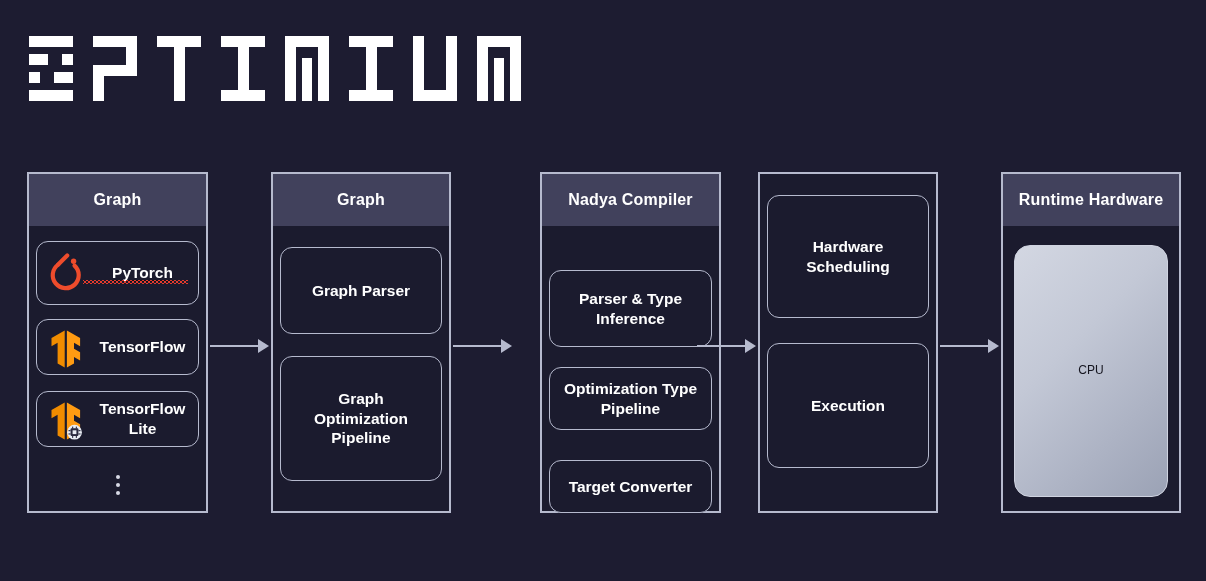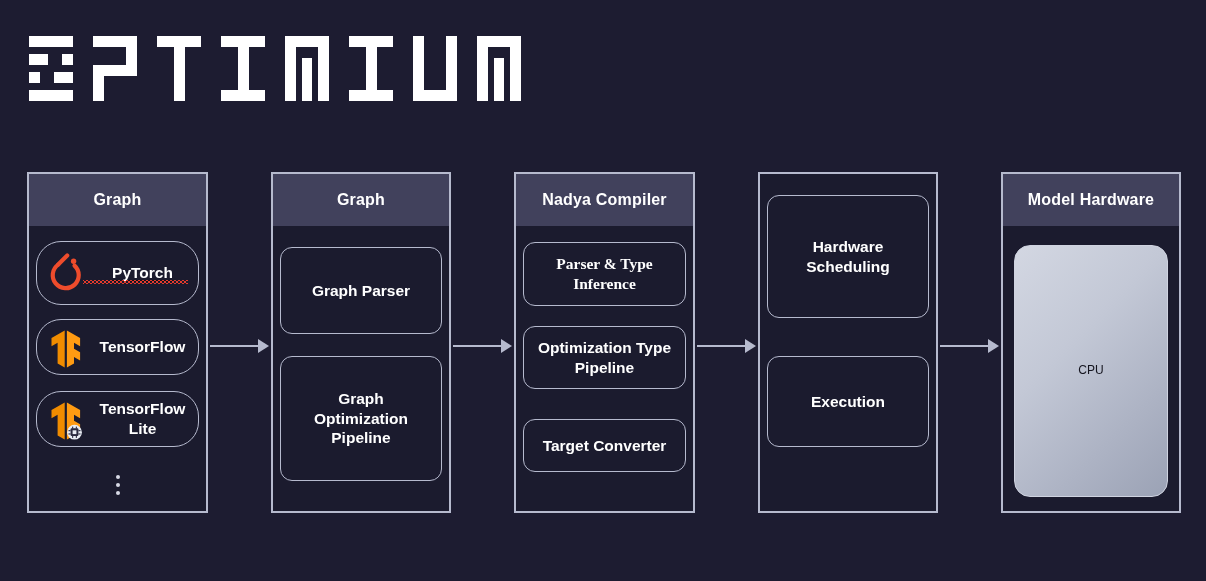--- a/index.html
+++ b/index.html
@@ -95,21 +95,20 @@
     text-align: center;
     position: relative;
   }
   .card-label { white-space: pre-line; }
 
   
   .card.with-logo {
     justify-content: flex-start;
     gap: 6px;
     padding: 0 8px 0 6px;
-    border-radius: 25px;
   }
   .logo-slot {
     width: 46px;
     height: 46px;
     flex: 0 0 46px;
     position: relative;
   }
   .with-logo .card-label {
     flex: 1 1 auto;
     text-align: center;
@@ -322,24 +321,24 @@
 Pipeline</span>
       </div>
     </div>
   </section>
 
   <div class="arrow" style="left:453px;top:168px;width:59px;">
     <span class="shaft"></span>
       <span class="head"></span>
   </div>
 
-  <section class="stage" style="left:514px;width:181px;">
+  <section class="stage" style="left:540px;width:181px;gap:12px;">
     <header class="stage-header">Nadya Compiler</header>
     <div class="stage-body">
-      <div class="card" style="height:64px;margin-top:2px;font-family:Liberation Serif, serif;">
+      <div class="card" style="height:77px;margin-top:18px;">
         <span class="card-label">Parser &amp; Type
 Inference</span>
       </div>
       <div class="card" style="height:63px;margin-top:20px;">
         <span class="card-label">Optimization Type
 Pipeline</span>
       </div>
       <div class="card" style="height:53px;margin-top:30px;">
         <span class="card-label">Target Converter</span>
       </div>
@@ -350,33 +349,33 @@
     <span class="shaft"></span>
       <span class="head"></span>
   </div>
 
   <section class="stage" style="left:758px;width:180px;">
     <div class="stage-body">
       <div class="card" style="height:123px;margin-top:7px;">
         <span class="card-label">Hardware
 Scheduling</span>
       </div>
-      <div class="card" style="height:91px;margin-top:38px;">
+      <div class="card" style="height:125px;margin-top:25px;">
         <span class="card-label">Execution</span>
       </div>
     </div>
   </section>
 
   <div class="arrow" style="left:940px;top:168px;width:59px;">
     <span class="shaft"></span>
       <span class="head"></span>
   </div>
 
   <section class="stage" style="left:1001px;width:180px;">
-    <header class="stage-header">Model Hardware</header>
+    <header class="stage-header">Runtime Hardware</header>
     <div class="stage-body">
       <div class="card hw" style="height:252px;margin-top:5px;margin-left:4px;margin-right:4px;">
         <span class="card-label">CPU</span>
       </div>
     </div>
   </section>
 
 </div>
 
 </body></html>

